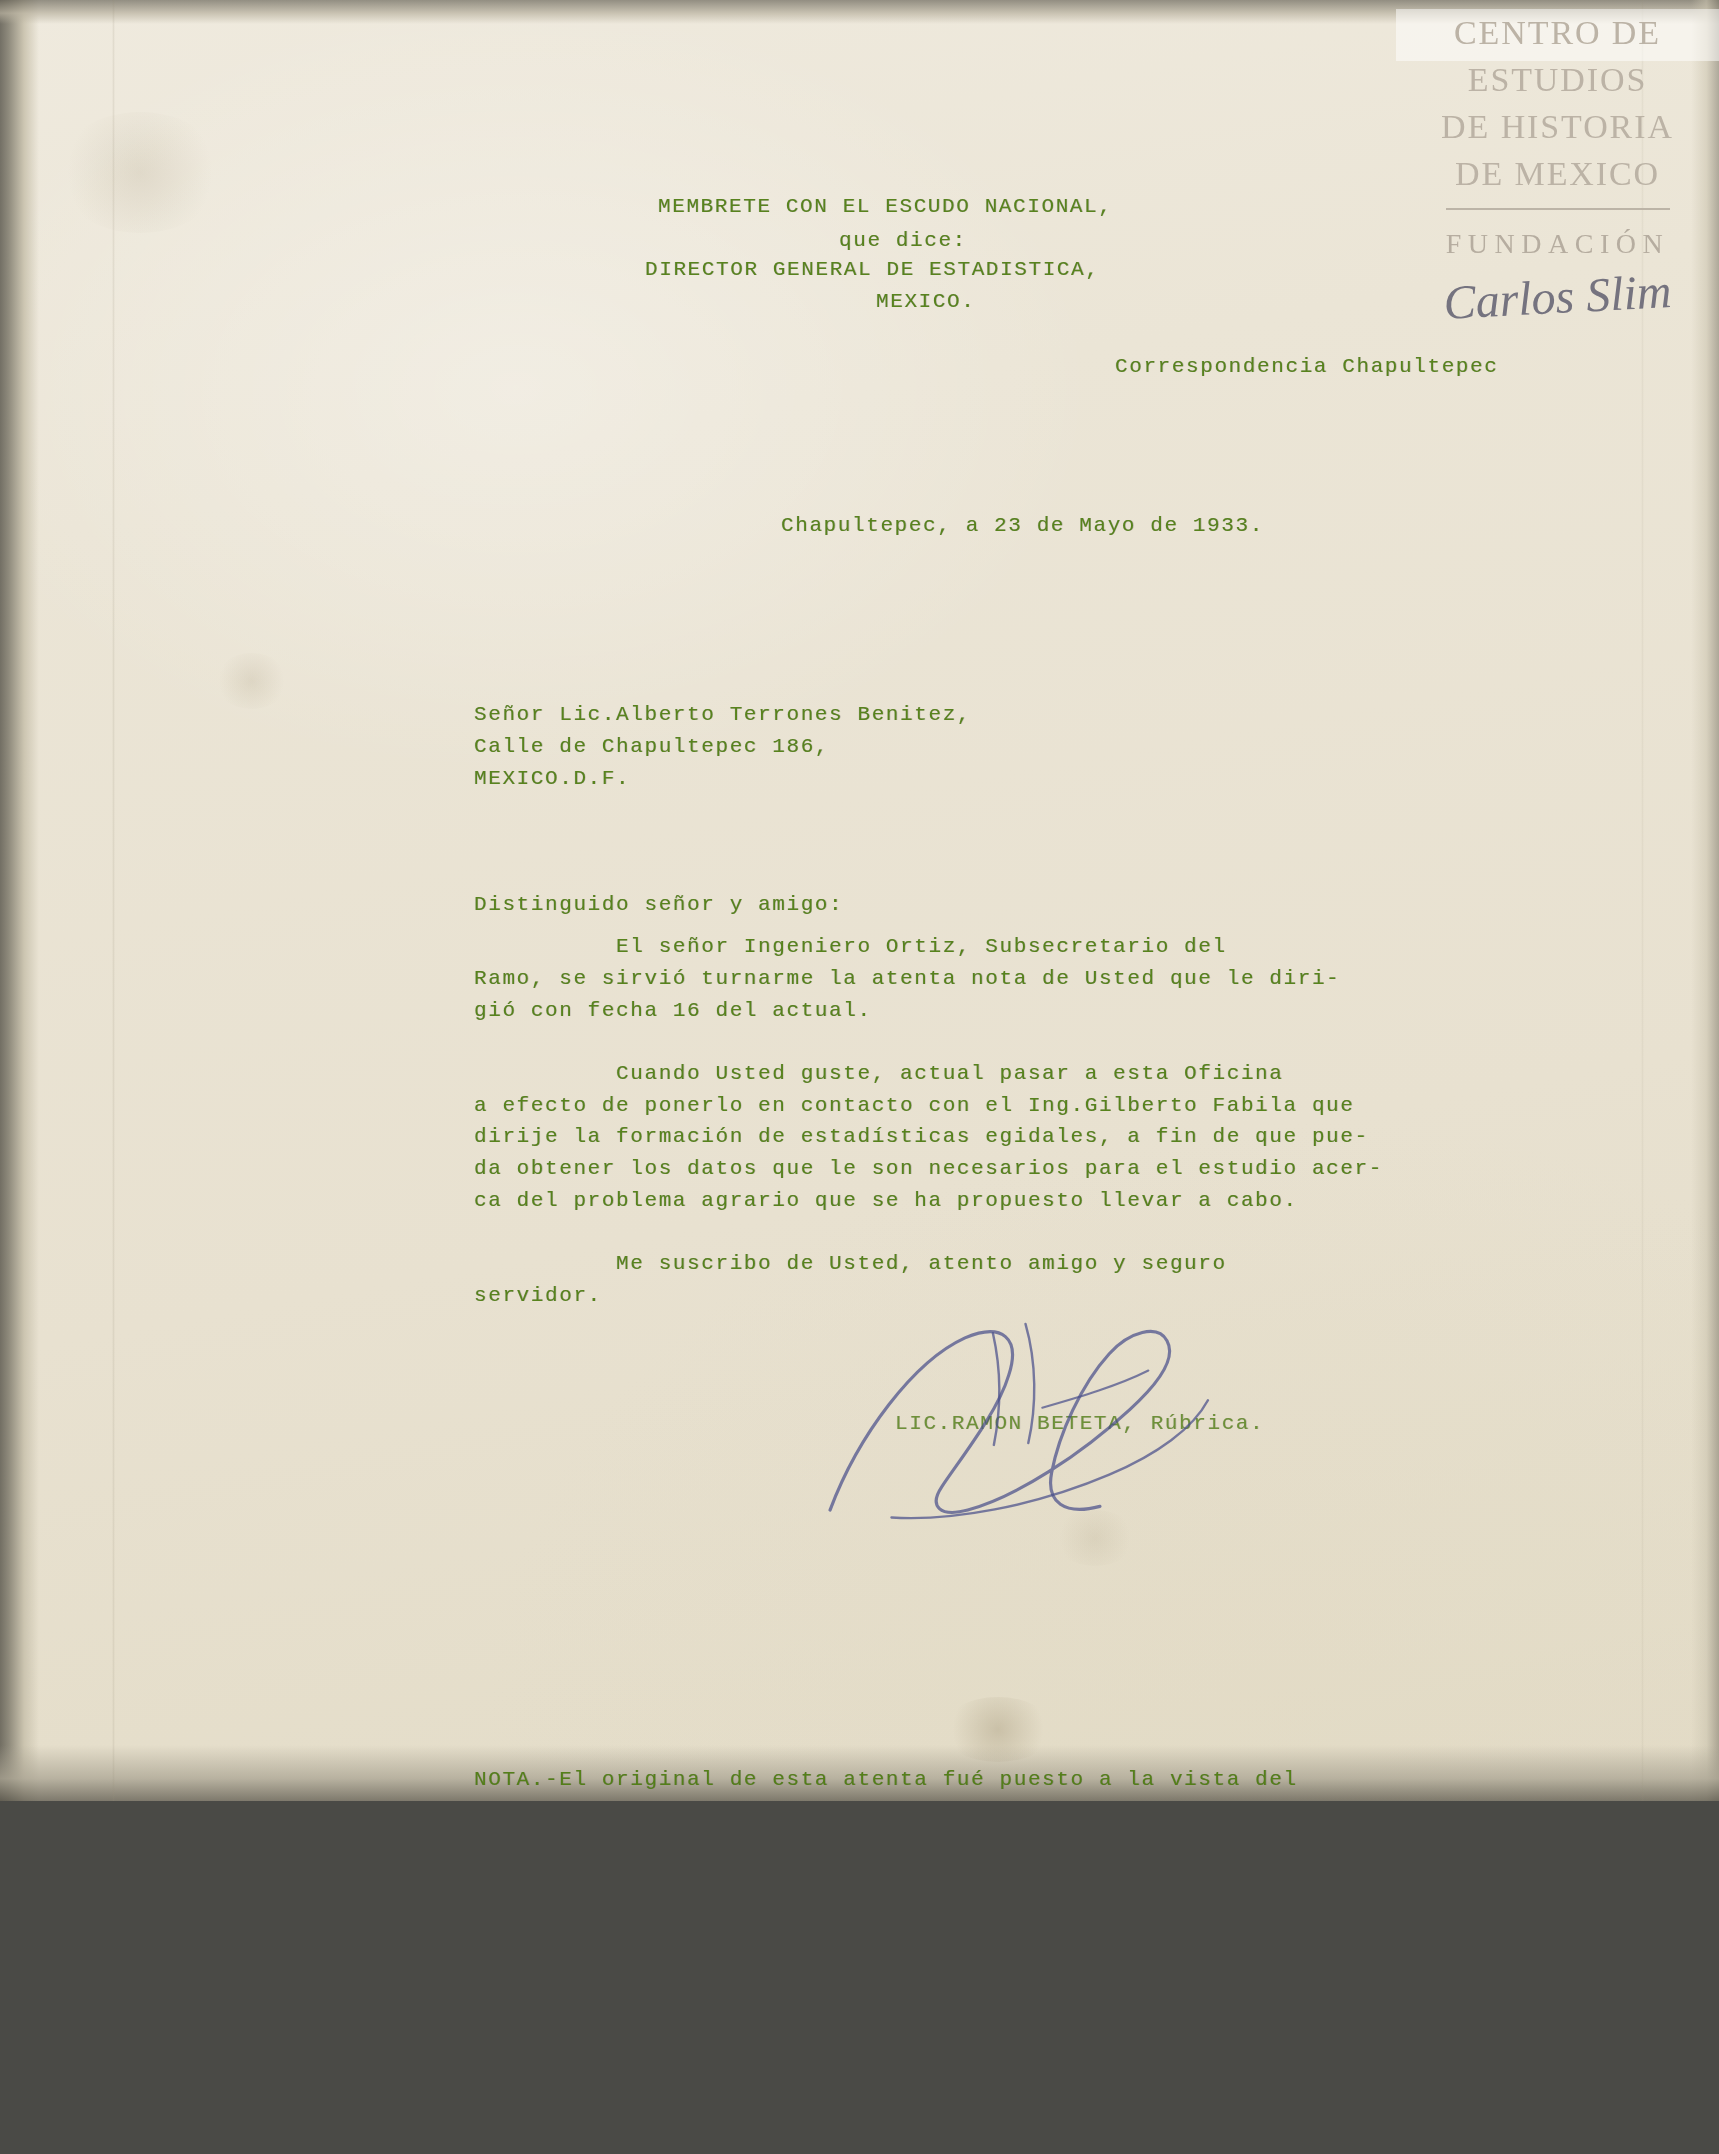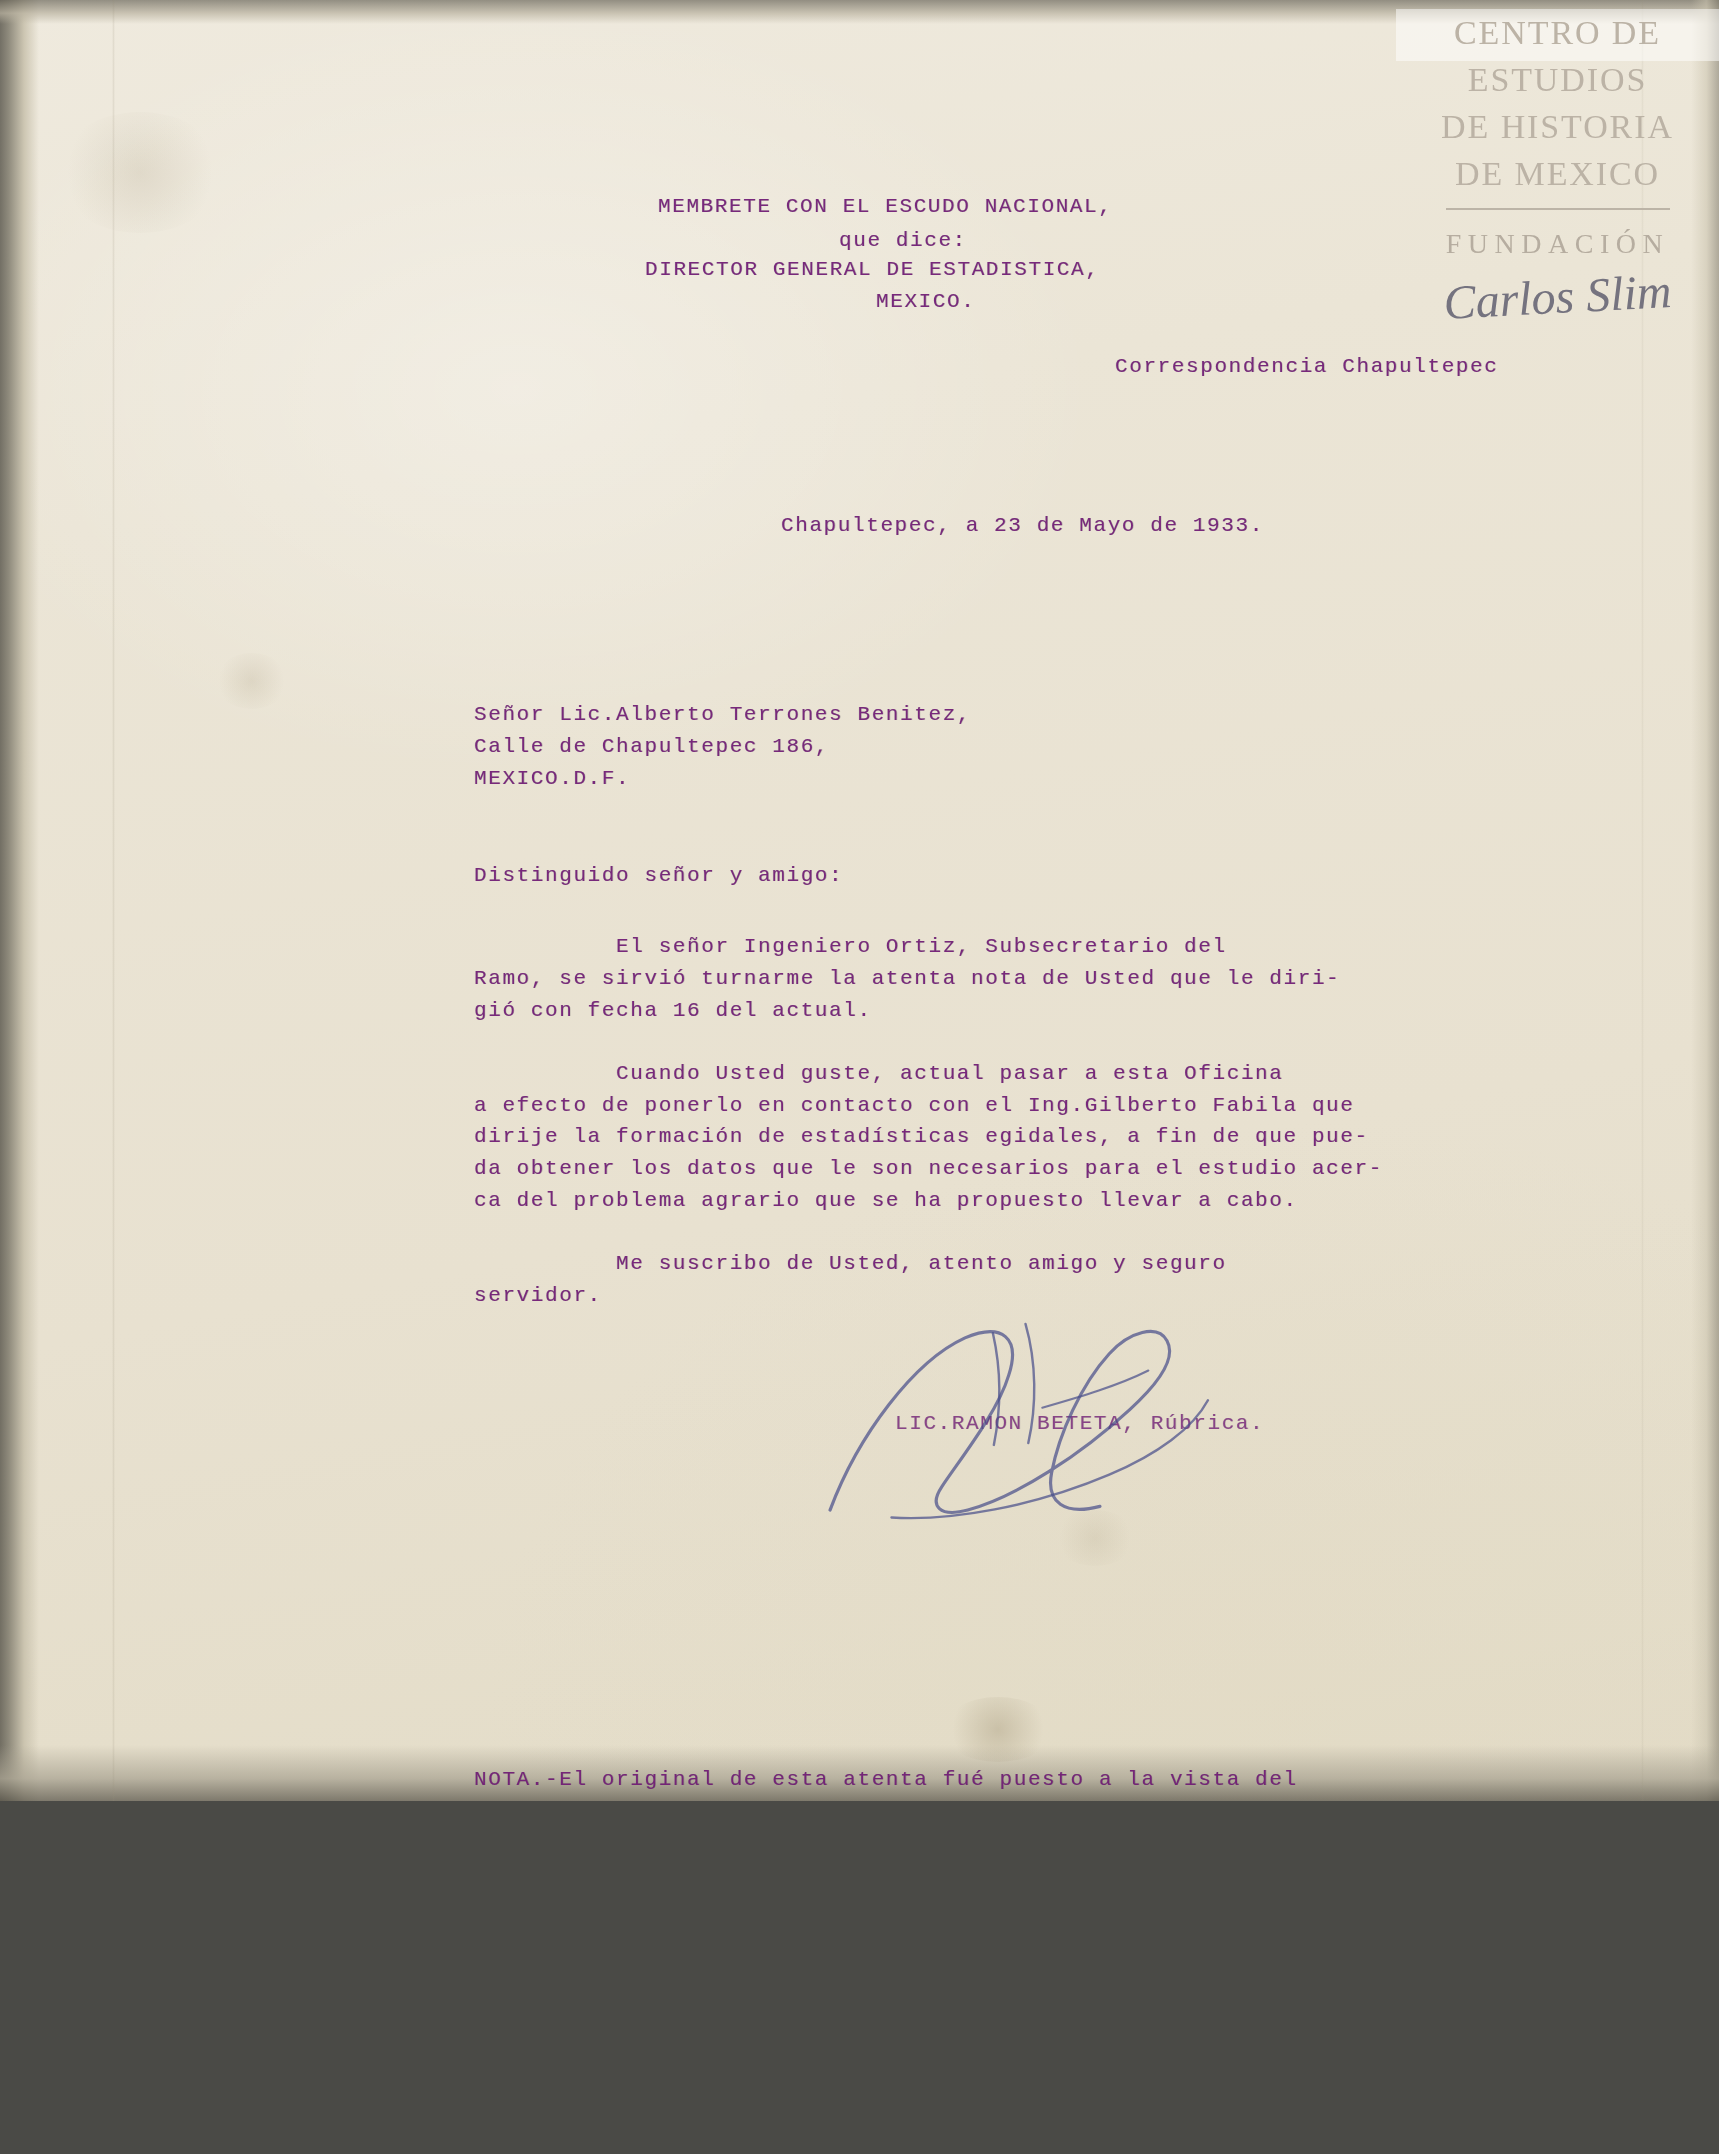--- a/index.html
+++ b/index.html
@@ -55,21 +55,21 @@
   }
   .stain {
     position: absolute;
     border-radius: 50%;
     background: radial-gradient(circle, rgba(150,136,104,0.33), rgba(150,136,104,0) 70%);
   }
 
   
   .tw {
     position: absolute;
-    color: #701a75;
+    color: #4d7c0f;
     font-family: "Liberation Mono", monospace;
     font-size: 21px;
     letter-spacing: 1.6px;
     line-height: 32px;
     white-space: pre;
     text-shadow: 0.6px 0.4px 0 rgba(60,60,70,0.30), -0.4px -0.3px 0 rgba(90,90,100,0.18);
     opacity: 0.93;
   }
   .tw.faint { opacity: 0.78; }
 
@@ -159,21 +159,21 @@
   <div class="tw" style="left:876px; top:286px;">MEXICO.</div>
 
   <div class="tw" style="left:1115px; top:351px;">Correspondencia Chapultepec</div>
 
   <div class="tw" style="left:781px; top:510px;">Chapultepec, a 23 de Mayo de 1933.</div>
 
   <div class="tw" style="left:474px; top:699px;">Señor Lic.Alberto Terrones Benitez,</div>
   <div class="tw" style="left:474px; top:731px;">Calle de Chapultepec 186,</div>
   <div class="tw" style="left:474px; top:763px;">MEXICO.D.F.</div>
 
-  <div class="tw" style="left:474px; top:860px;">Distinguido señor y amigo:</div>
+  <div class="tw" style="left:474px; top:889px;">Distinguido señor y amigo:</div>
 
   <div class="tw" style="left:474px; top:931px;">          El señor Ingeniero Ortiz, Subsecretario del</div>
   <div class="tw" style="left:474px; top:963px;">Ramo, se sirvió turnarme la atenta nota de Usted que le diri-</div>
   <div class="tw" style="left:474px; top:995px;">gió con fecha 16 del actual.</div>
 
   <div class="tw" style="left:474px; top:1058px;">          Cuando Usted guste, actual pasar a esta Oficina</div>
   <div class="tw" style="left:474px; top:1090px;">a efecto de ponerlo en contacto con el Ing.Gilberto Fabila que</div>
   <div class="tw" style="left:474px; top:1121px;">dirije la formación de estadísticas egidales, a fin de que pue-</div>
   <div class="tw" style="left:474px; top:1153px;">da obtener los datos que le son necesarios para el estudio acer-</div>
   <div class="tw" style="left:474px; top:1185px;">ca del problema agrario que se ha propuesto llevar a cabo.</div>

